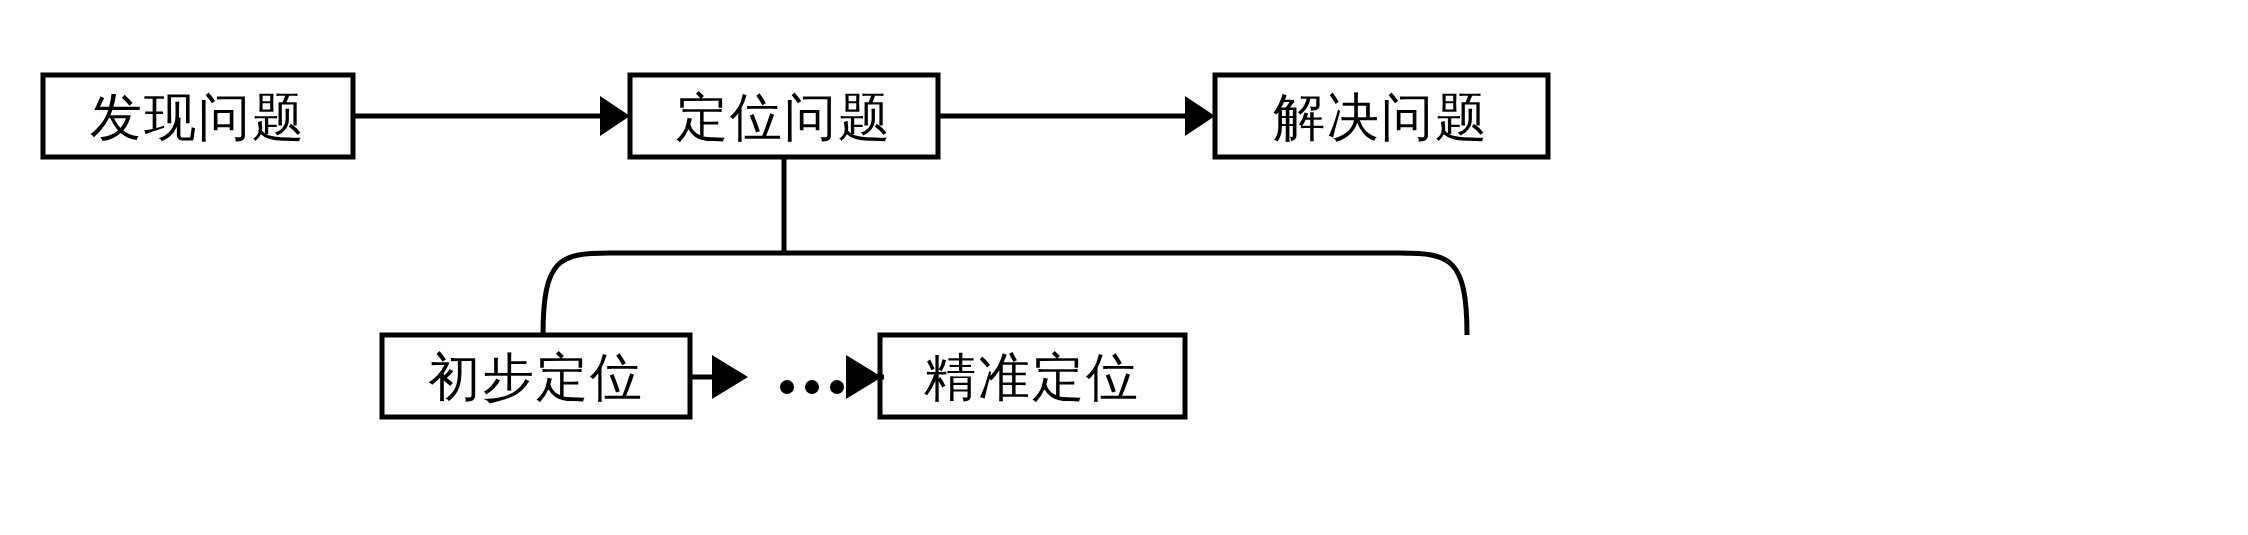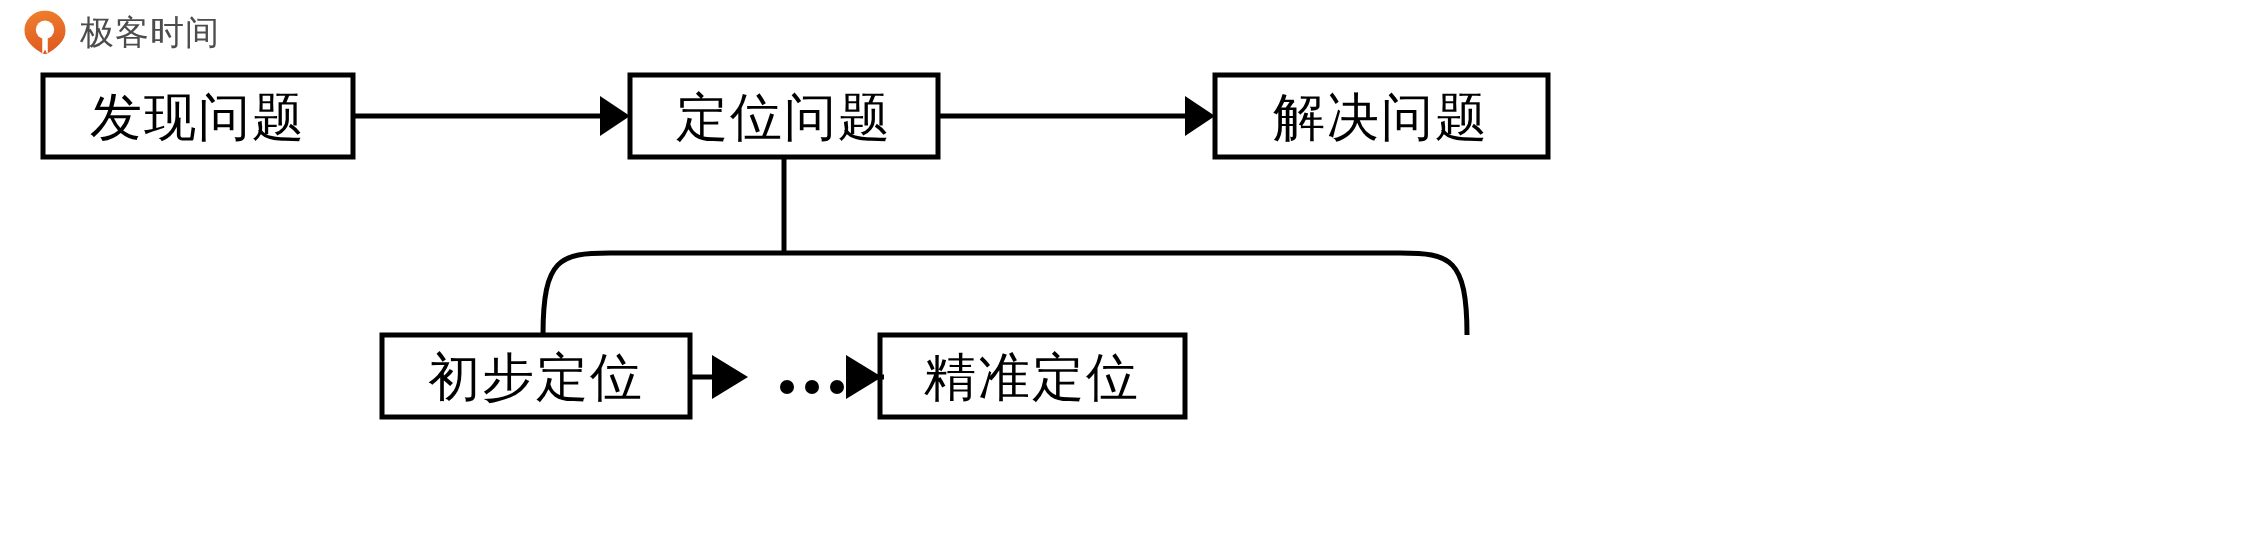--- a/index.html
+++ b/index.html
@@ -78,43 +78,20 @@
   }
   .ellipsis-dot {
     fill: #000000;
   }
 </style>
 </head>
 <body>
 
 <div id="page">
 
-  <div id="brand">
-    <svg id="brand-mark" viewBox="0 0 100 100">
-      <defs>
-        <linearGradient id="gmGrad" x1="0" y1="0" x2="0.25" y2="1">
-          <stop offset="0%" stop-color="#f0832f"></stop>
-          <stop offset="100%" stop-color="#e05a20"></stop>
-        </linearGradient>
-        <clipPath id="gmClip">
-          <path d="M50 3 C74 3 95 23 95 47 C95 70 72 88 56 96 A11 11 0 0 1 44 96 C28 88 5 70 5 47 C5 23 26 3 50 3 Z"></path>
-        </clipPath>
-      </defs>
-      <g clip-path="url(#gmClip)">
-        <rect x="0" y="0" width="100" height="100" fill="url(#gmGrad)"></rect>
-
-        <circle cx="50" cy="45" r="20" fill="#ffffff"></circle>
-
-        <circle cx="50" cy="45" r="9" fill="none"></circle>
-
-        <path d="M44 40 L56 40 L56 100 L50 88 L44 100 Z" fill="#ffffff"></path>
-      </g>
-    </svg>
-    <div id="brand-text">极客时间</div>
-  </div>
 
   <svg id="diagram" viewBox="0 0 2248 535">
 
     <g>
       <rect class="node-box" x="43" y="75" width="310" height="82"></rect>
       <text class="node-label" x="198" y="117">发现问题</text>
     </g>
 
     <g>
       <rect class="node-box" x="630" y="75" width="308" height="82"></rect>

